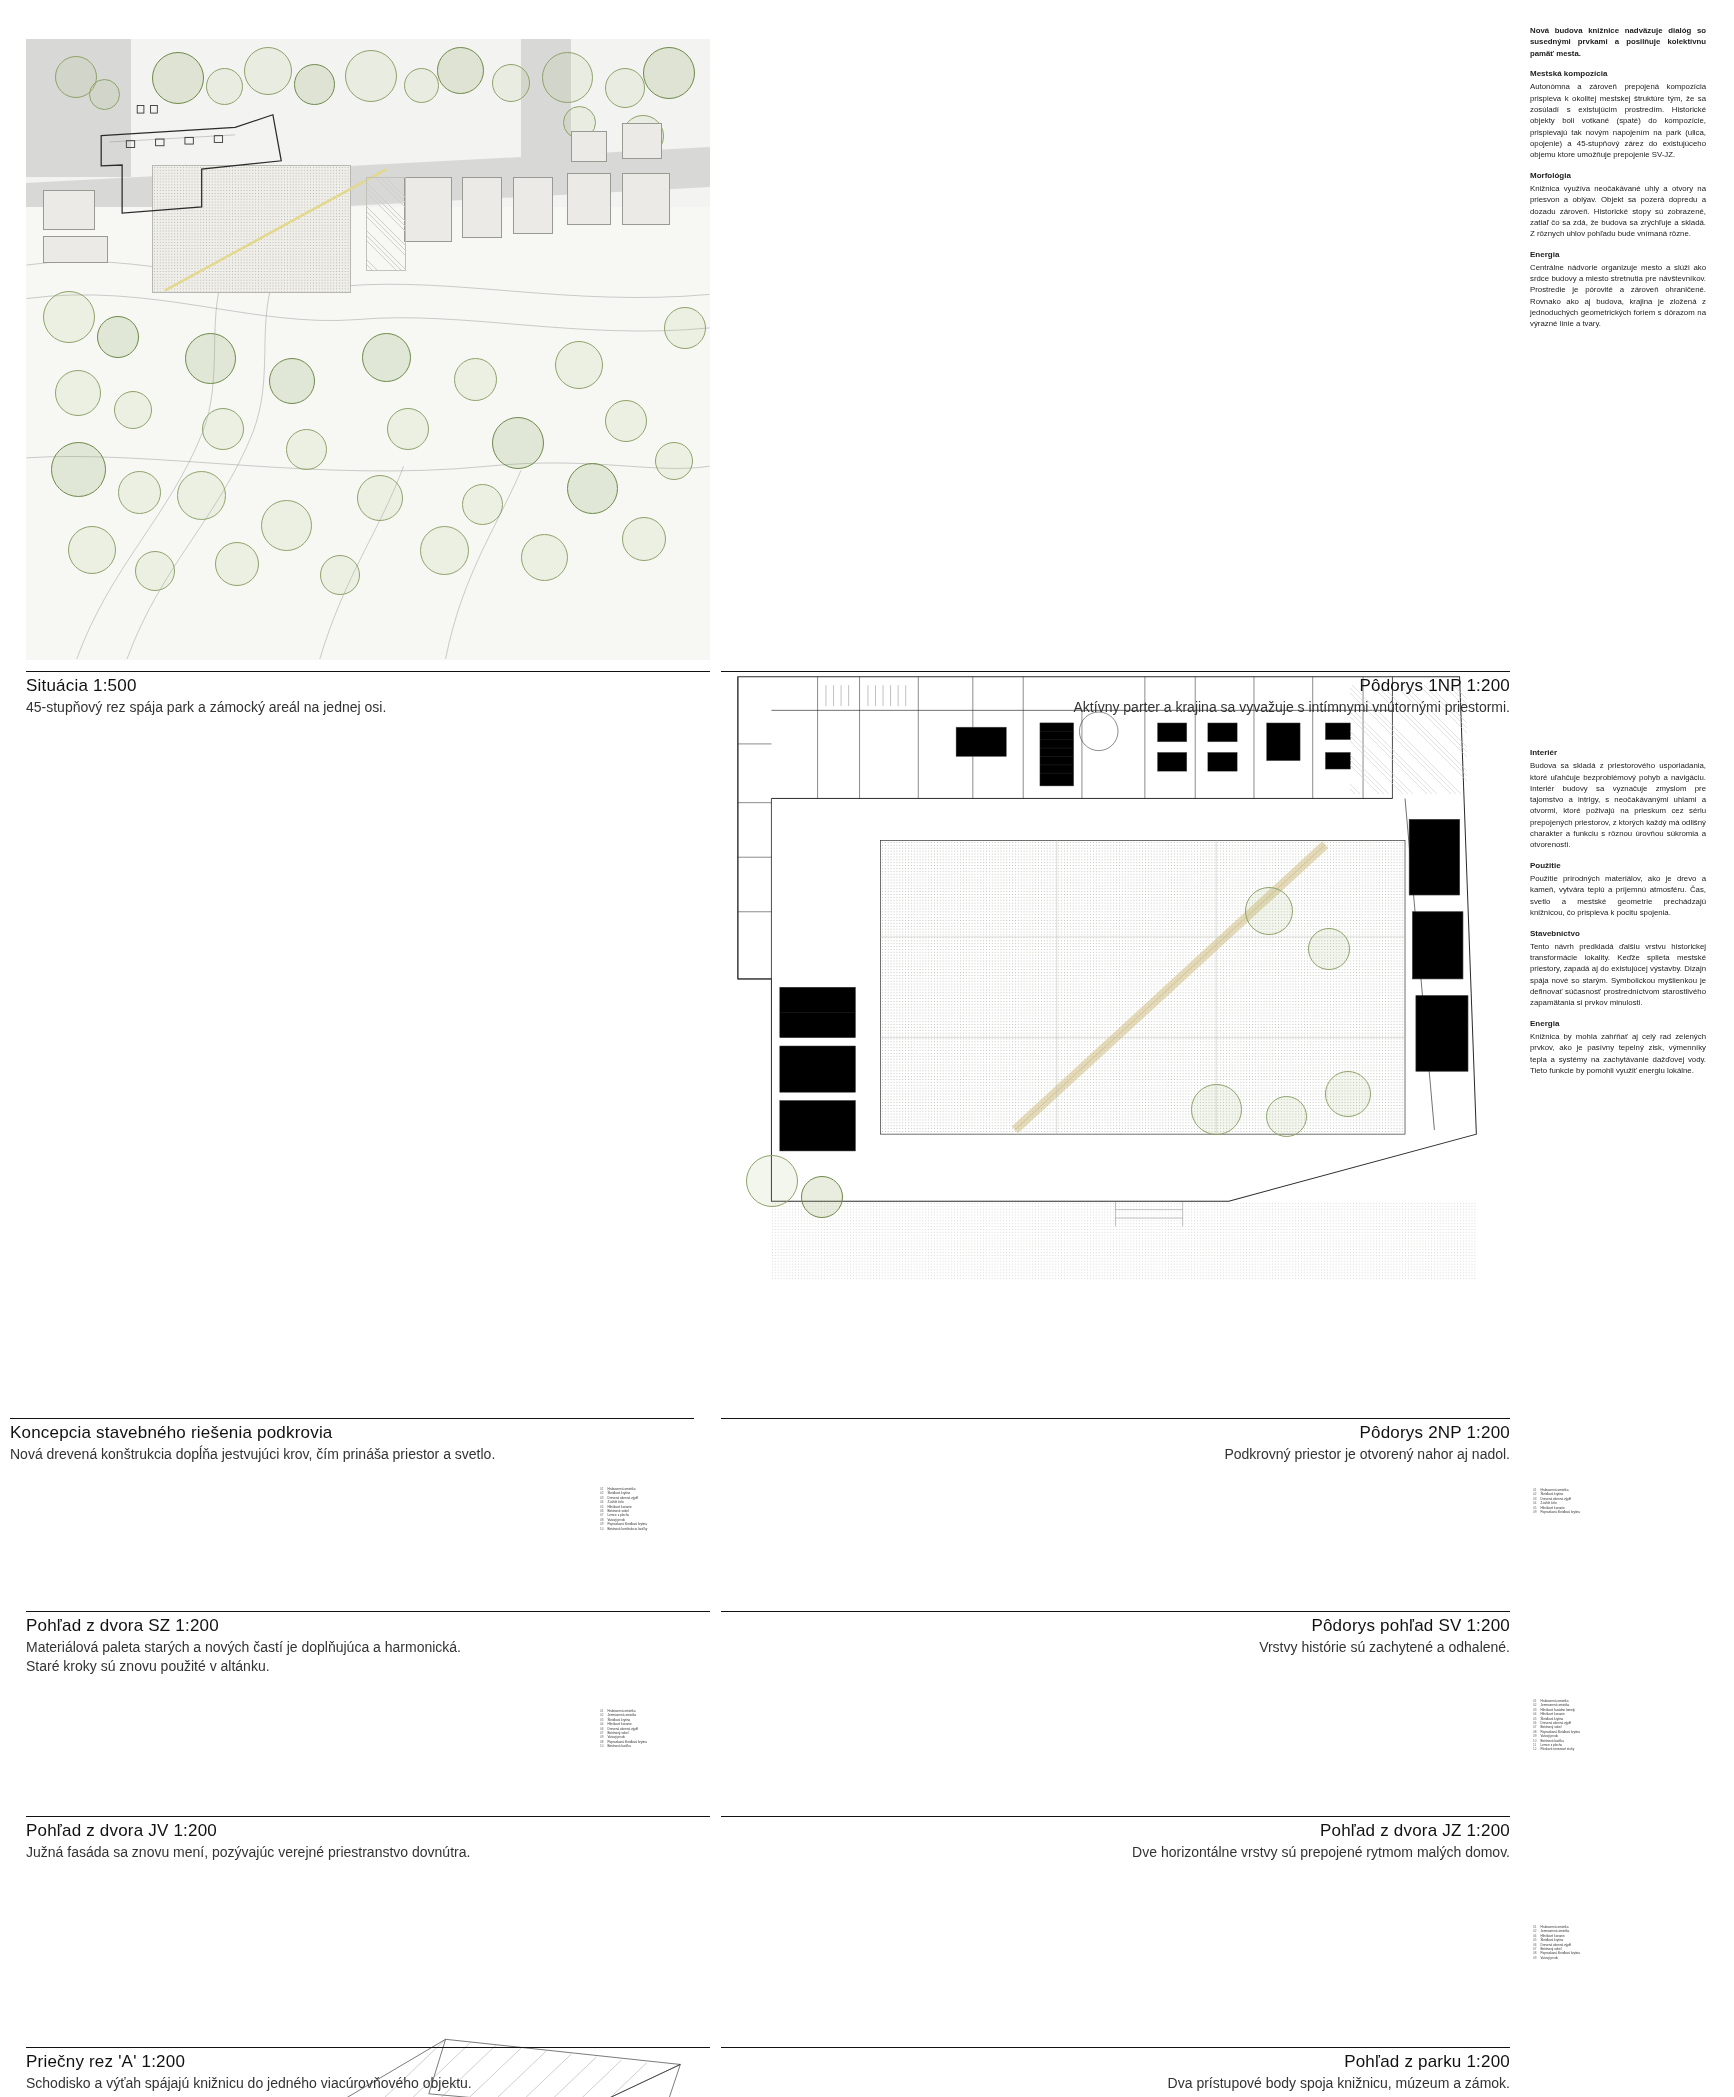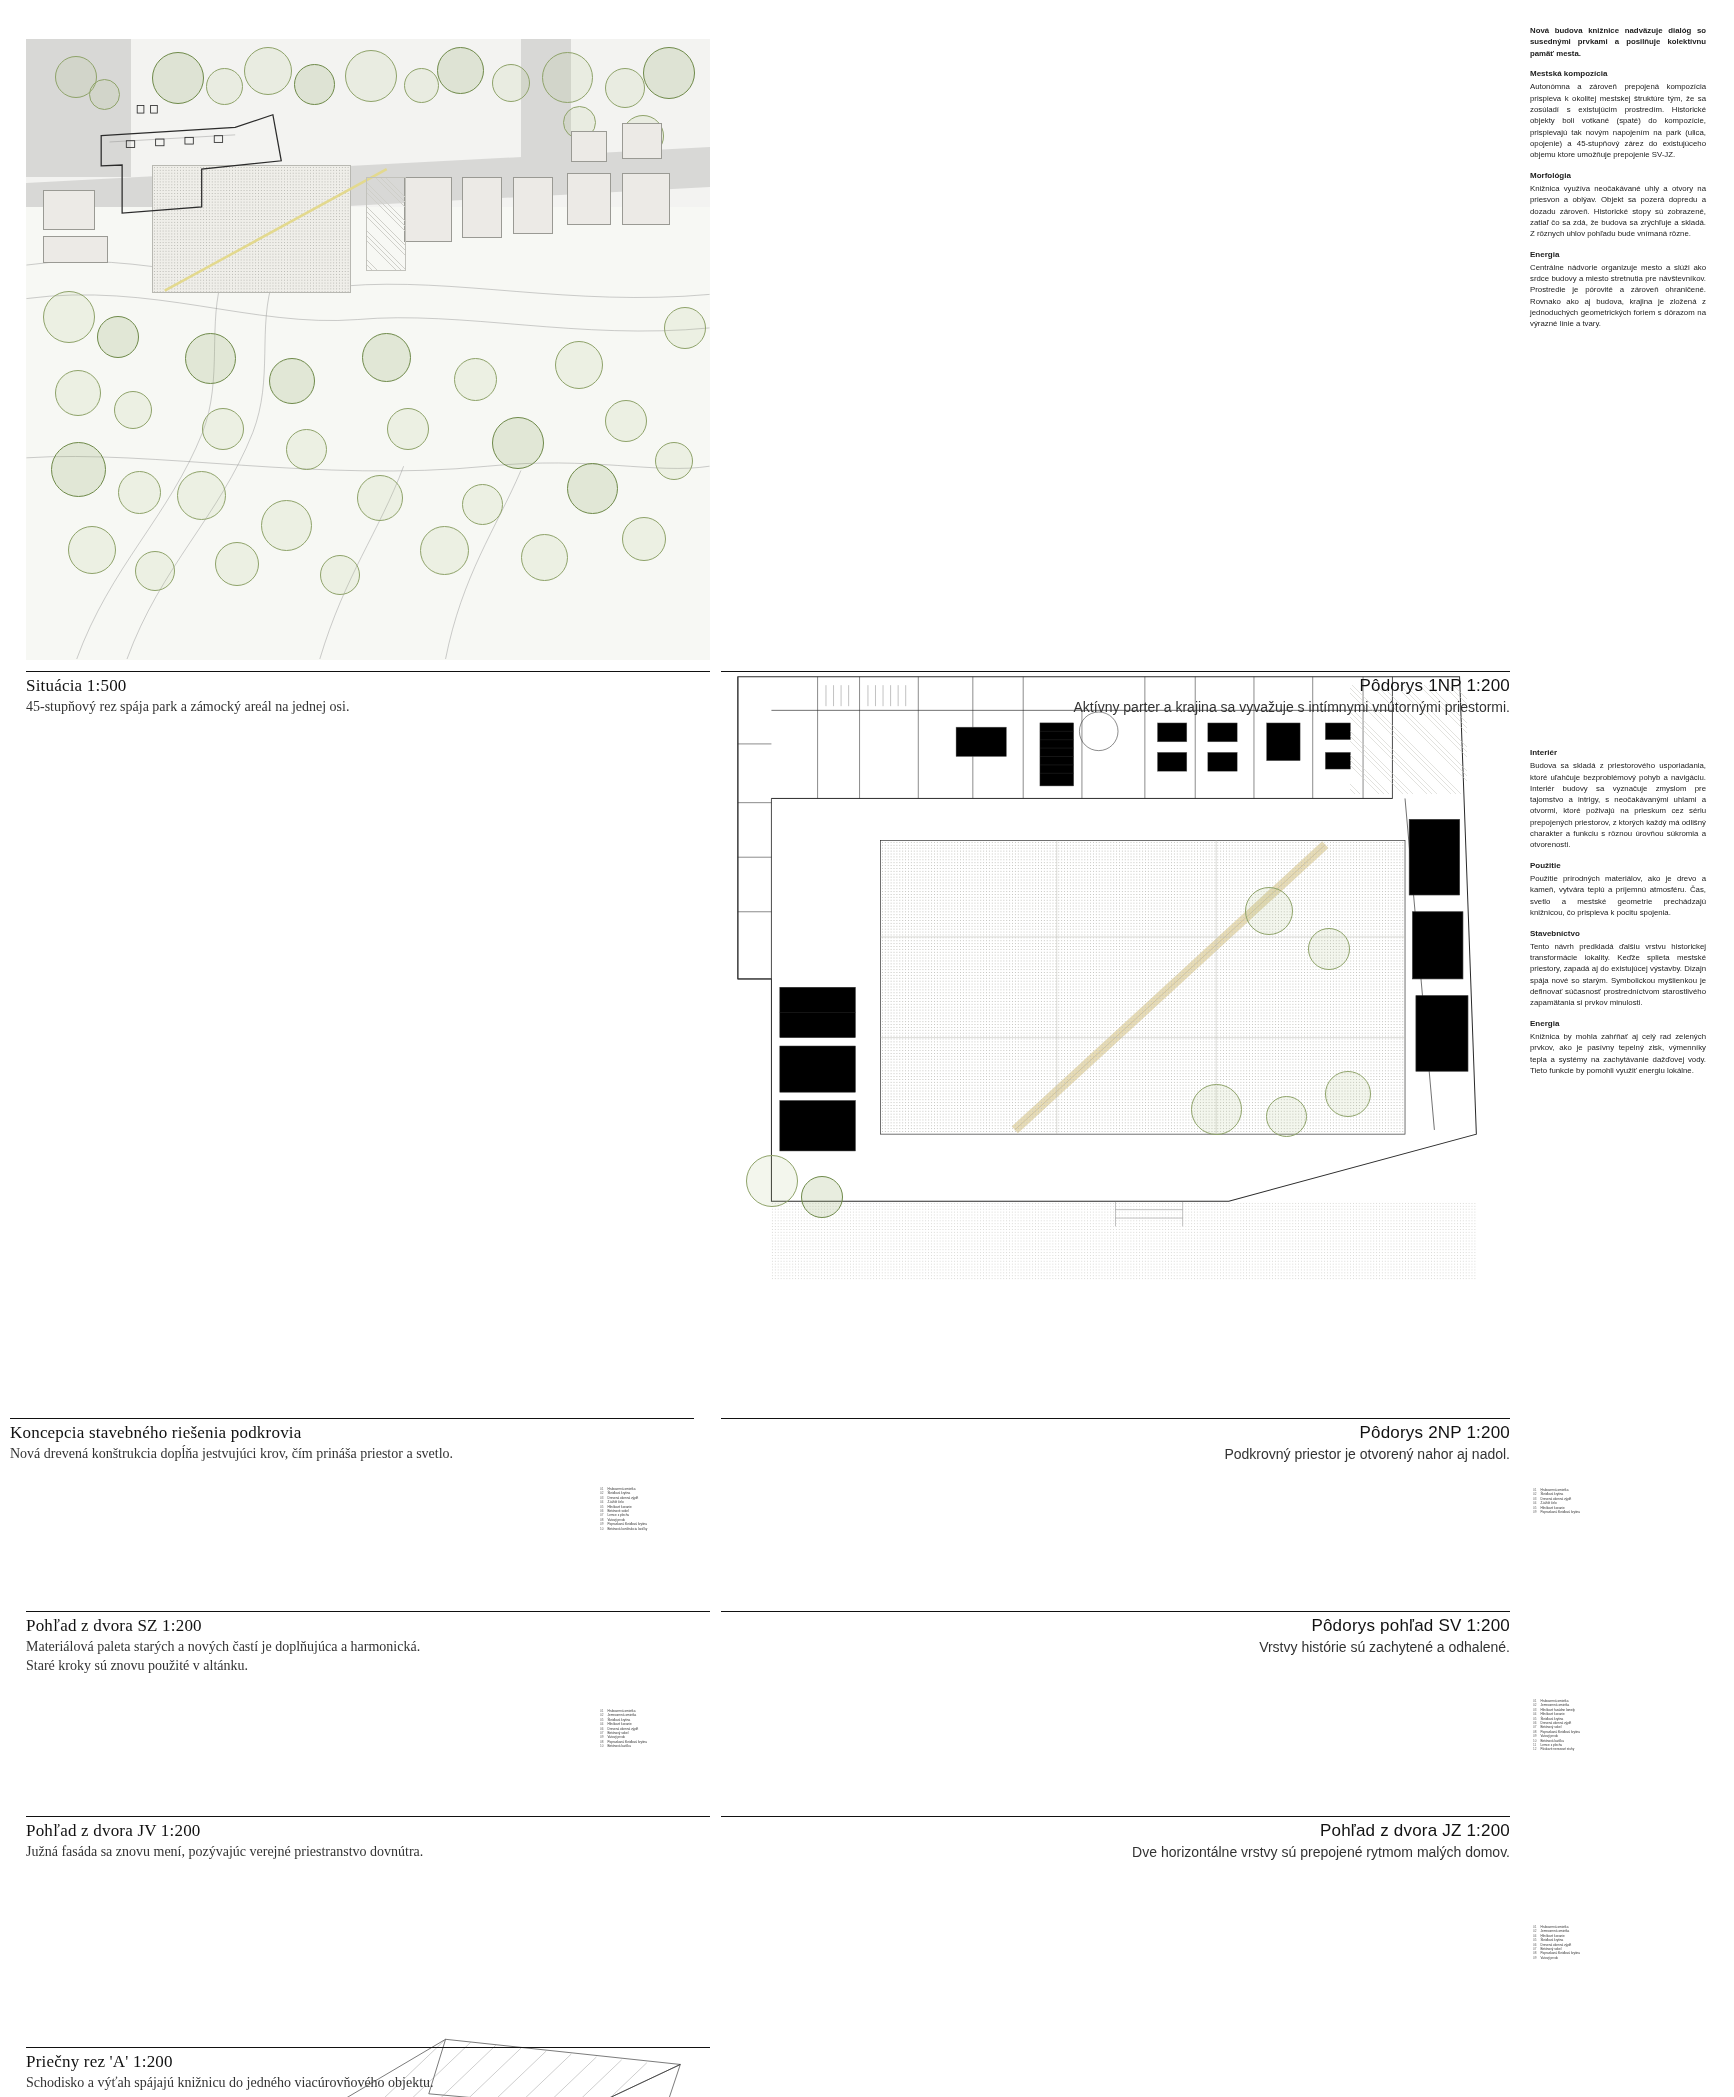--- a/index.html
+++ b/index.html
@@ -3,21 +3,21 @@
 <meta charset="utf-8">
 <style>
   html,body{margin:0;padding:0;background:#ffffff;}
   body{width:1734px;height:2478px;font-family:"Liberation Sans",sans-serif;color:#1a1a1a;-webkit-font-smoothing:antialiased;}
   .board{position:relative;width:1734px;height:2478px;overflow:hidden;}
 
   
   .abs{position:absolute;}
   .cap-title{font-size:17px;letter-spacing:0.2px;color:#111;}
   .cap-sub{font-size:14px;color:#333;margin-top:2.9px;line-height:1.35;}
-  .cap-left{text-align:left;font-family:Liberation Serif, serif;}
+  .cap-left{text-align:left;}
   .cap-right{text-align:right;}
   .rule{height:0.4px;background:#111;width:100%;}
 
   
   .txtcol{font-size:7.8px;line-height:1.45;color:#1b1b1b;}
   .txtcol h4{font-size:8px;margin:0 0 1.7px 0;font-weight:bold;}
   .txtcol p{margin:0 0 9.2px 0;text-align:justify;}
   .txtcol p.lead{font-weight:bold;}
 
   
@@ -593,15 +593,20 @@
       </div>
     <div class="lg">
         <b>08</b>
         <span>Popraskaná škridlová krytina</span>
       </div>
     <div class="lg">
         <b>09</b>
         <span>Vatový prvok</span>
       </div>
   </div>
+  <div class="abs" style="left:721px;top:2047px;width:789px;">
+    <div class="rule"></div>
+    <div class="cap-title cap-right" style="margin-top:4.2px;">Pohľad z parku 1:200</div>
+    <div class="cap-sub cap-right">Dva prístupové body spoja knižnicu, múzeum a zámok.</div>
+  </div>
 
 </div>
 
 
 </body></html>

